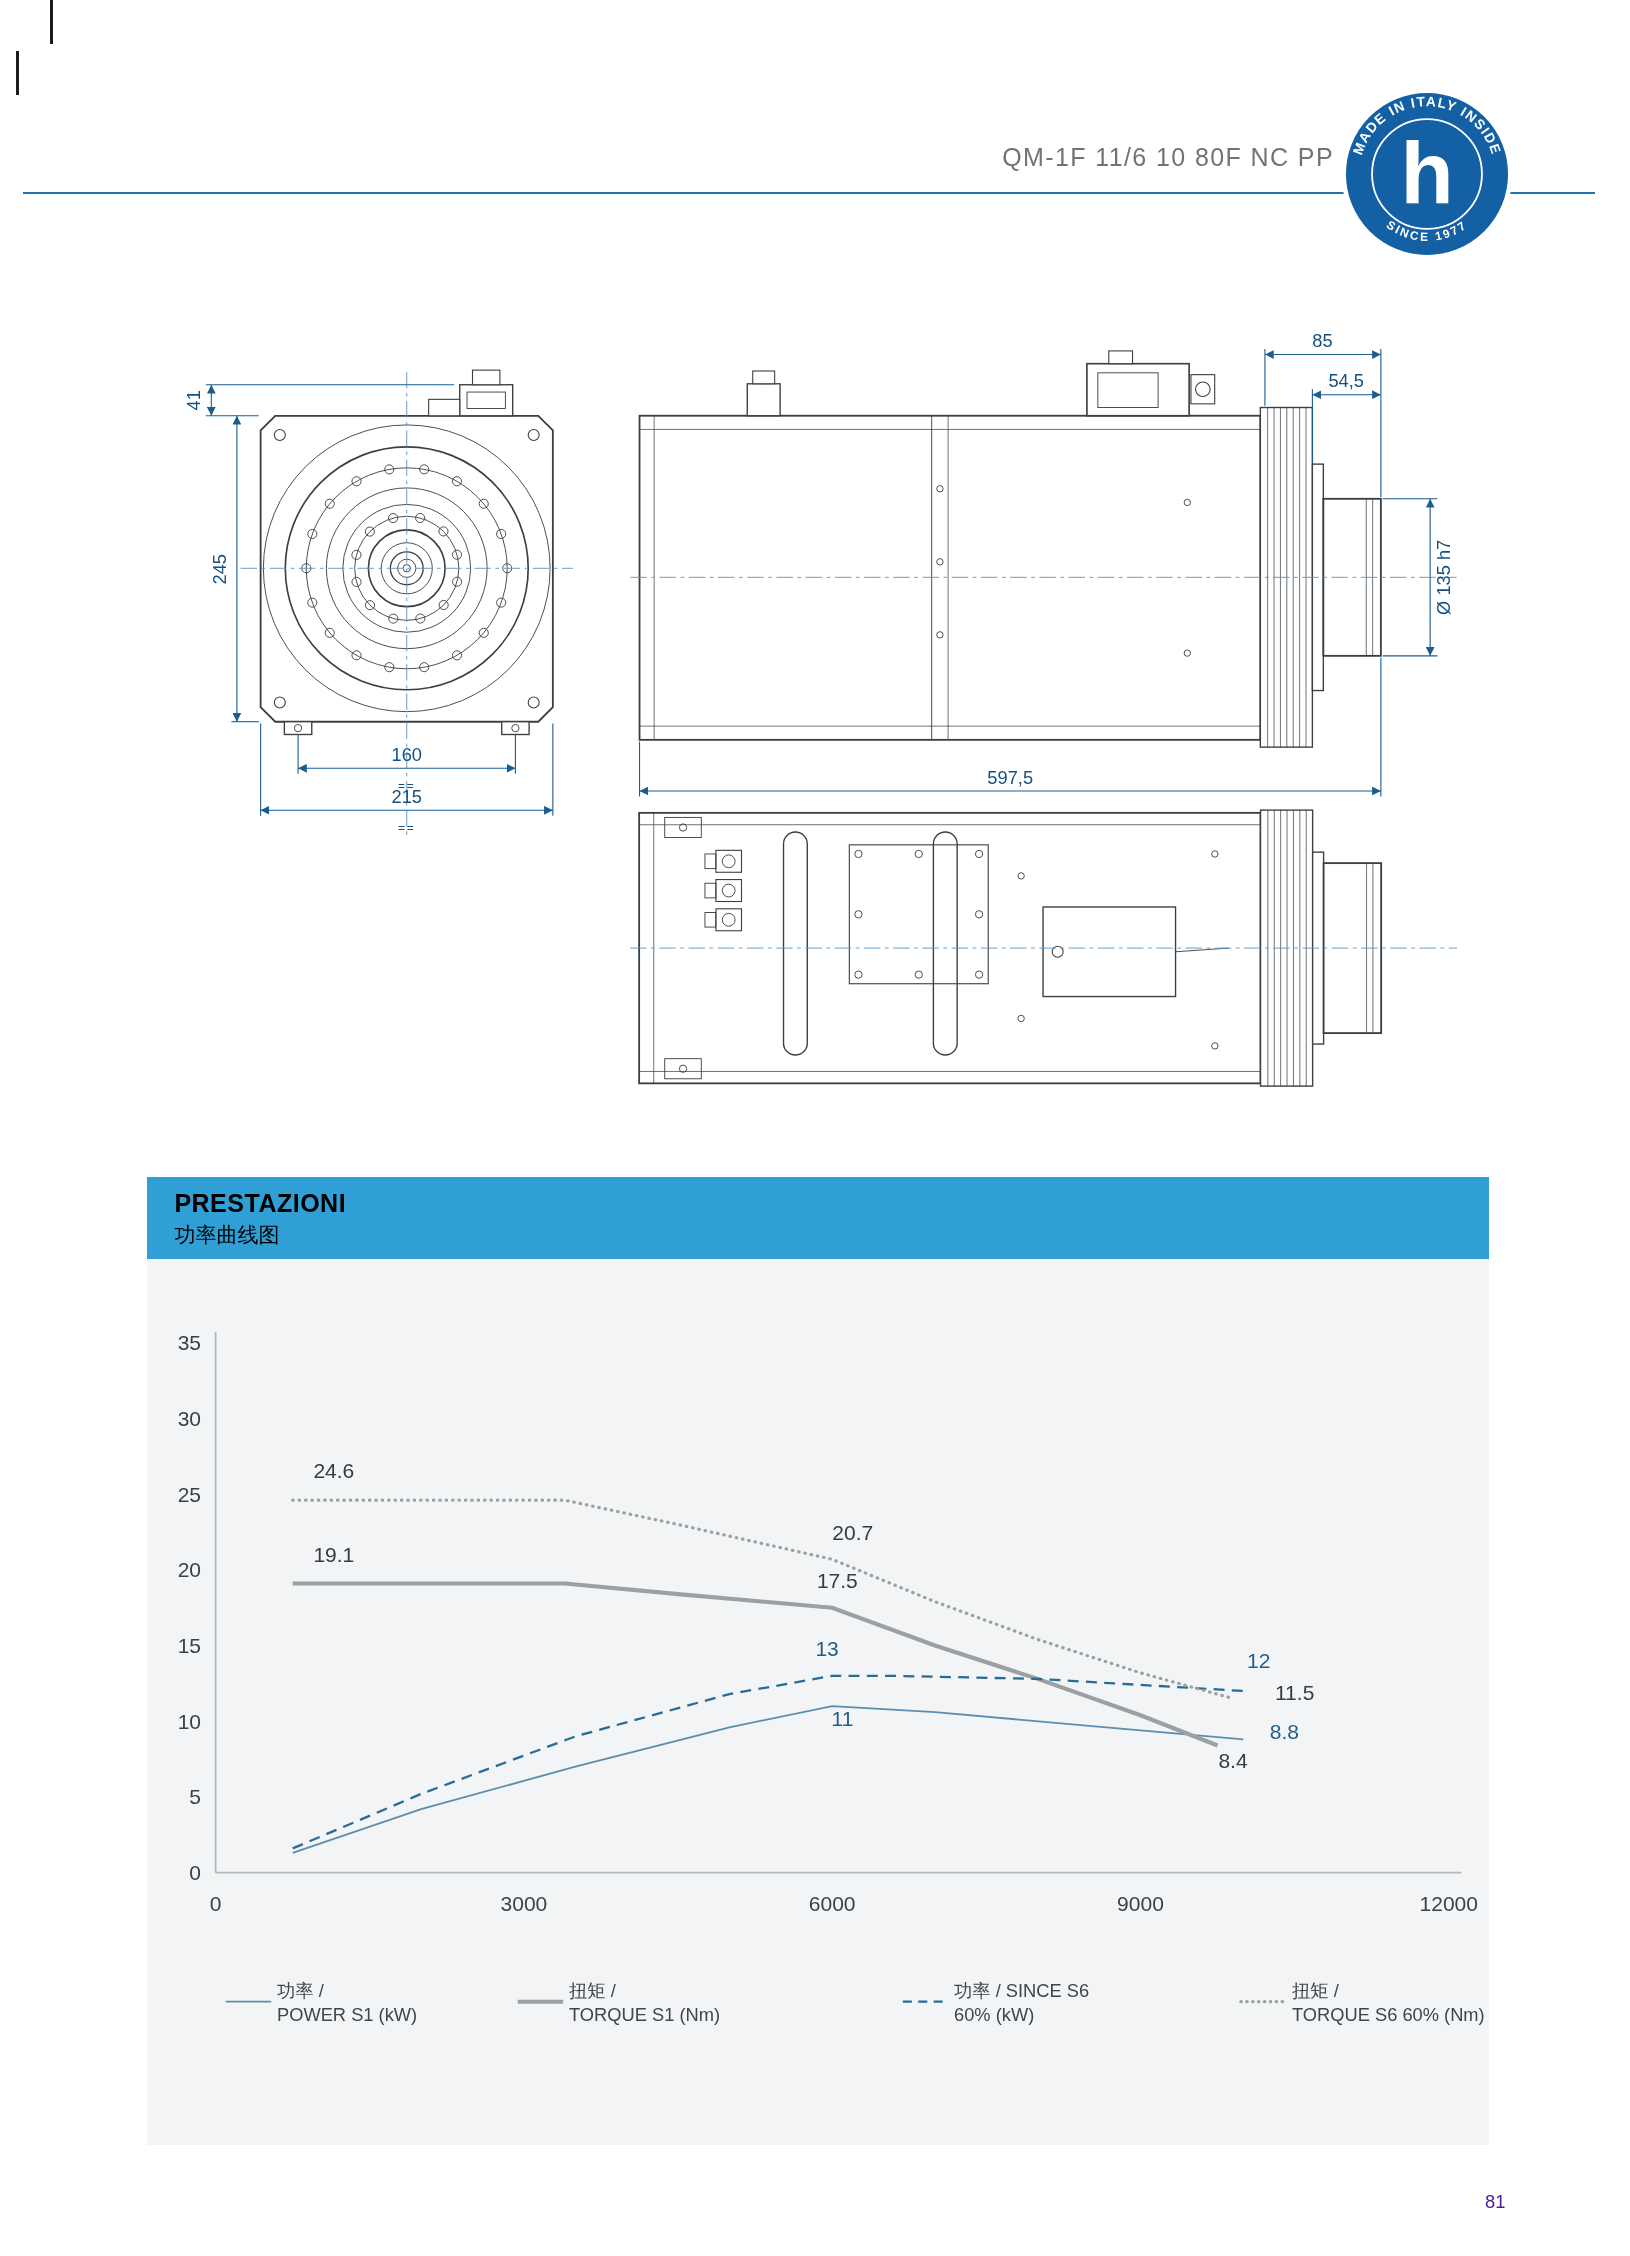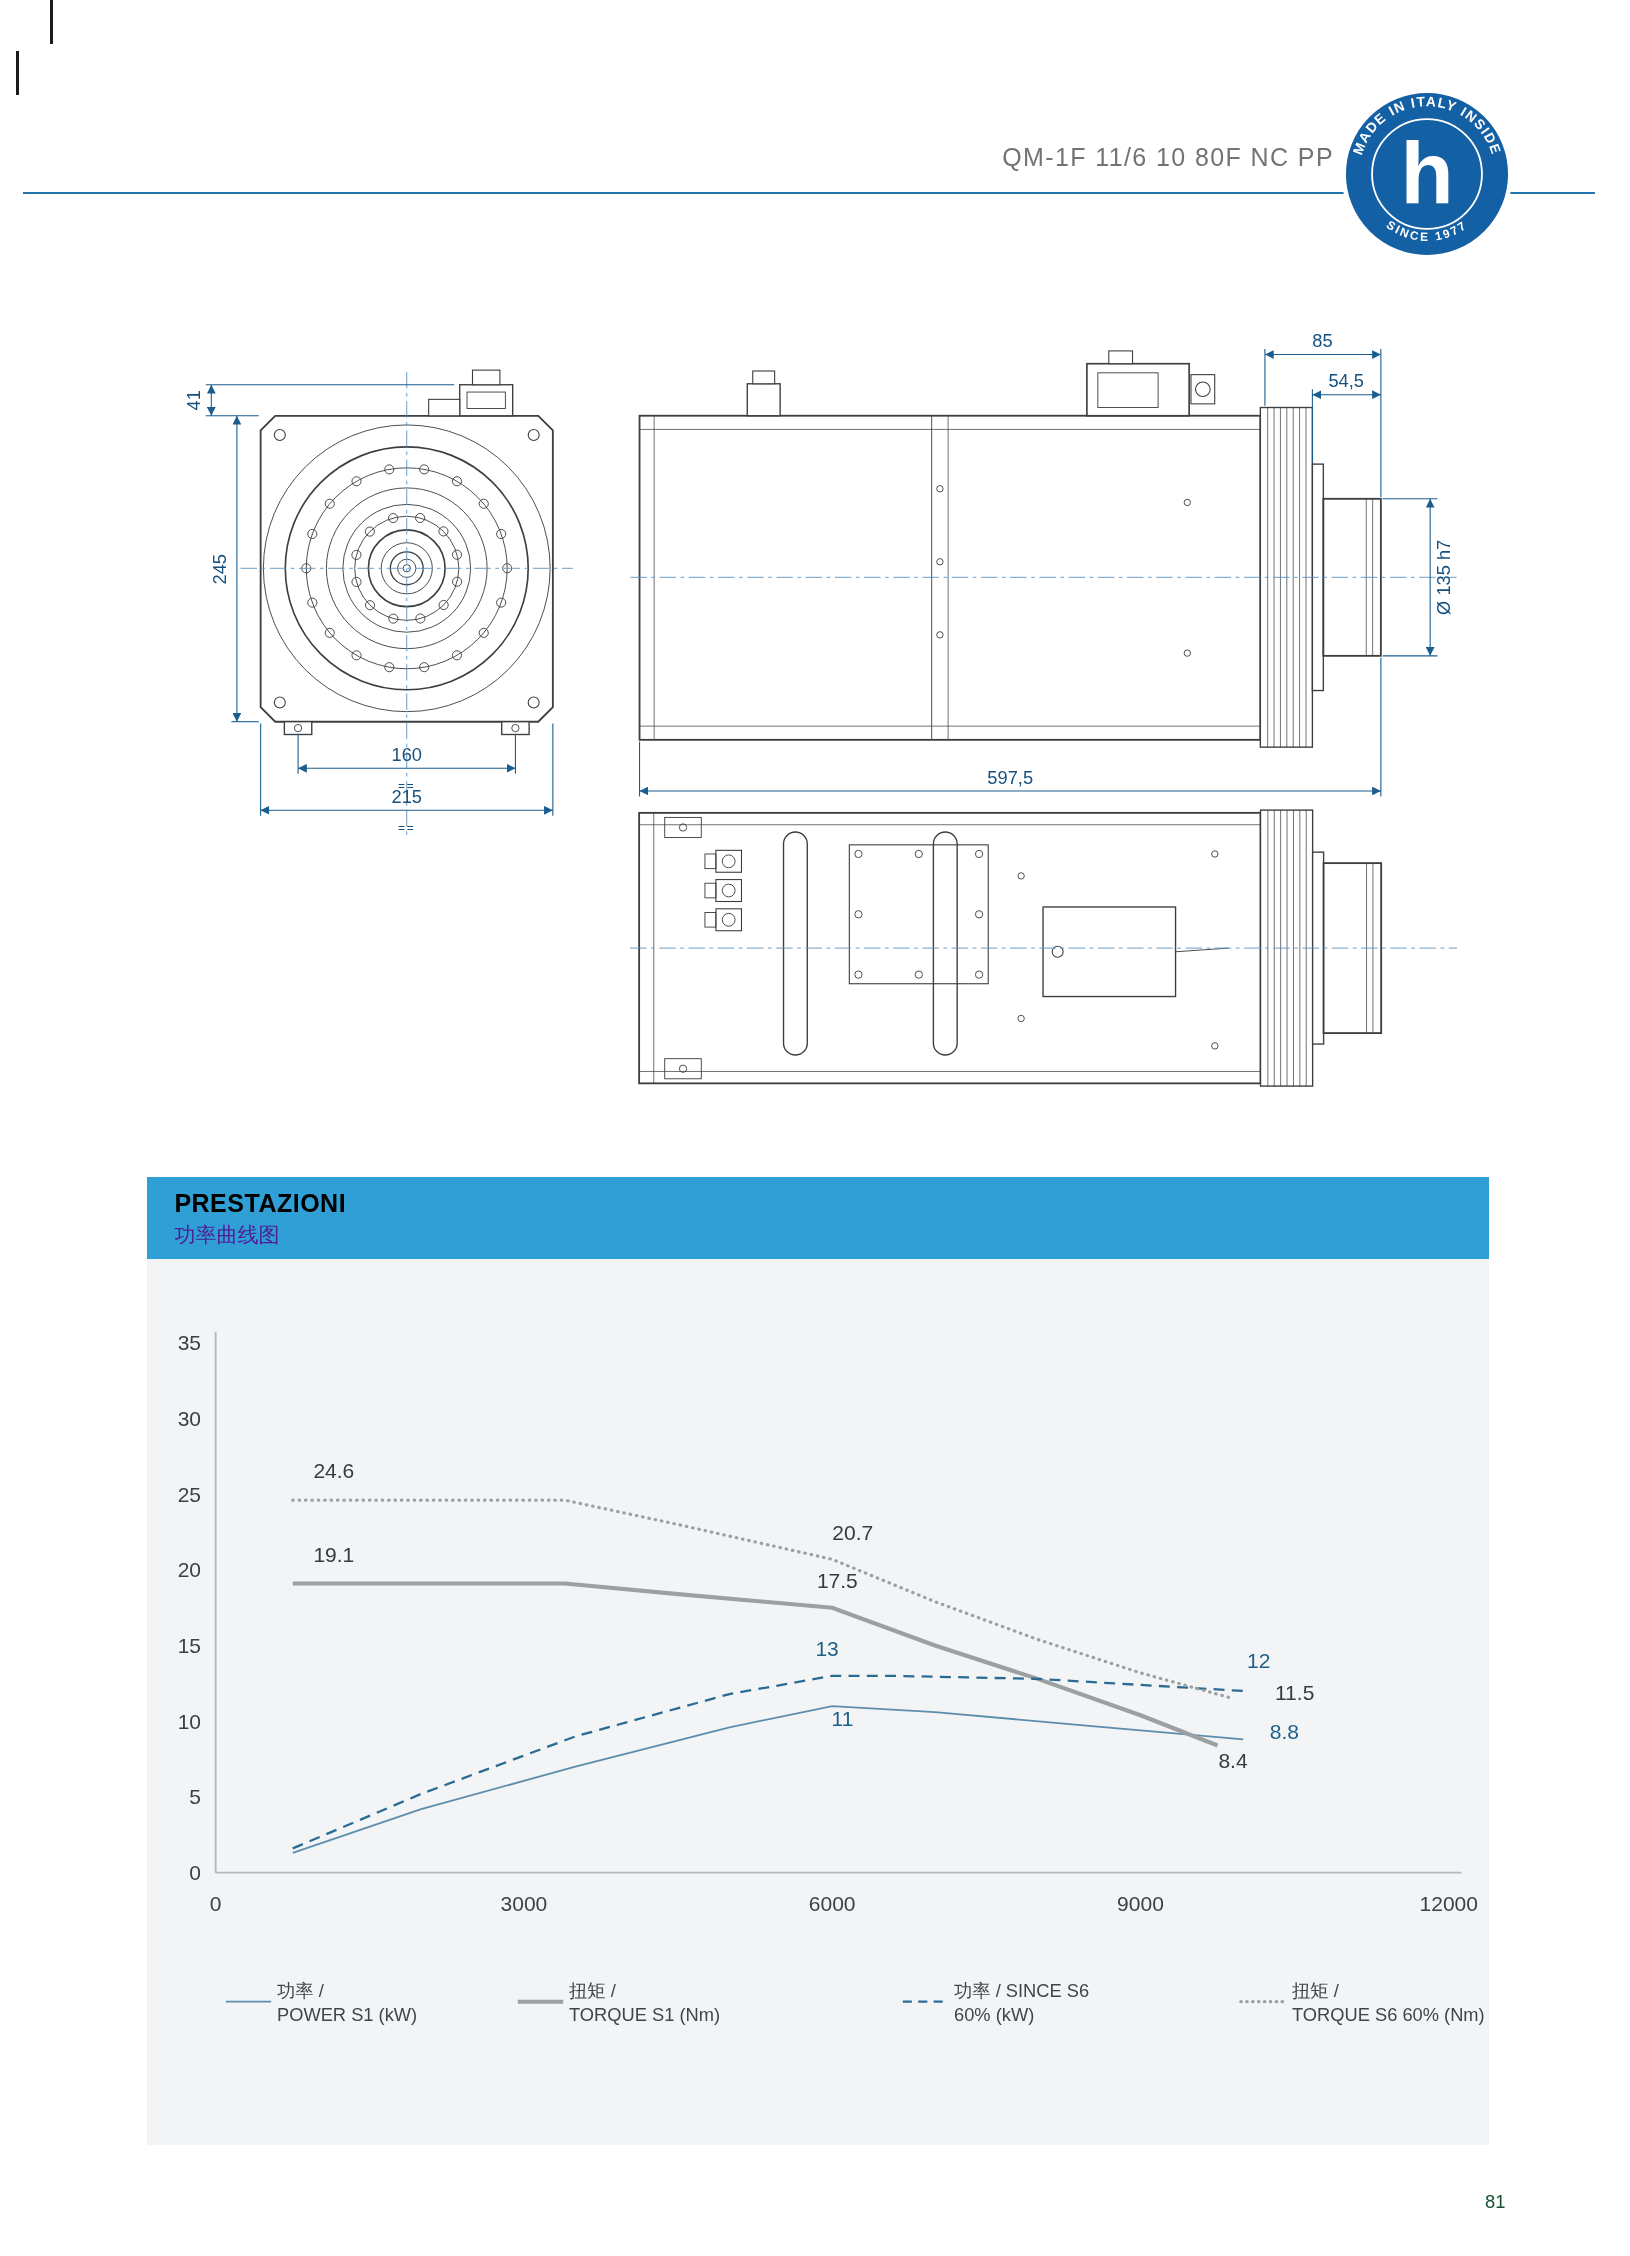--- a/index.html
+++ b/index.html
@@ -8,29 +8,29 @@
   .crop{position:absolute;background:#1c1c1c}
   .title{position:absolute;top:143px;left:877px;width:457px;text-align:right;font-size:25px;letter-spacing:1.4px;color:#737373}
   .rule{position:absolute;top:192px;left:23px;width:1572px;height:1.8px;background:#2273ac}
   .badge{position:absolute;top:87px;left:1340px;width:174px;height:174px}
   .drawing{position:absolute}
   .dimtxt{font-size:20px;fill:#17507d;font-family:"Liberation Sans",sans-serif}
   .symtxt{font-size:13px;fill:#17507d;letter-spacing:2px;font-family:"Liberation Sans",sans-serif}
   .panel{position:absolute;left:147px;top:1177px;width:1342px;height:968px;background:#f2f4f5}
   .panel-head{position:absolute;left:0;top:0;width:100%;height:82px;background:#2f9fd6;padding:12px 0 0 27.4px}
   .panel-title{color:#000000;font-size:25px;font-weight:bold;letter-spacing:0.5px}
-  .panel-sub{color:#4c1d95;font-size:21px;margin-top:2.7px}
+  .panel-sub{color:#000000;font-size:21px;margin-top:2.7px}
   .chart-svg{position:absolute;left:0;top:143px}
   .tick{font-size:23px;fill:#3b4246;font-family:"Liberation Sans",sans-serif}
   .ann{font-size:23px;font-family:"Liberation Sans",sans-serif}
   .legend{position:absolute;left:0;top:802px;width:1342px;height:82px}
   .legend-item{position:absolute;top:0;display:flex;gap:4px}
   .legend-swatch{margin-top:9.1px;flex:0 0 auto}
   .legend-text{font-size:18.3px;line-height:1.3;color:#3f454a}
-  .pagenum{position:absolute;left:1485px;top:2191px;font-size:18.3px;color:#14532d}
+  .pagenum{position:absolute;left:1485px;top:2191px;font-size:18.3px;color:#4c1d95}
 </style>
 </head>
 <body>
 
 <div class="page">
 
   <div class="crop" style="left:50px;top:0;width:2.7px;height:44px"></div>
   <div class="crop" style="left:16.4px;top:51px;width:2.7px;height:44px"></div>
 
   <div class="title">QM-1F 11/6 10 80F NC PP</div>

